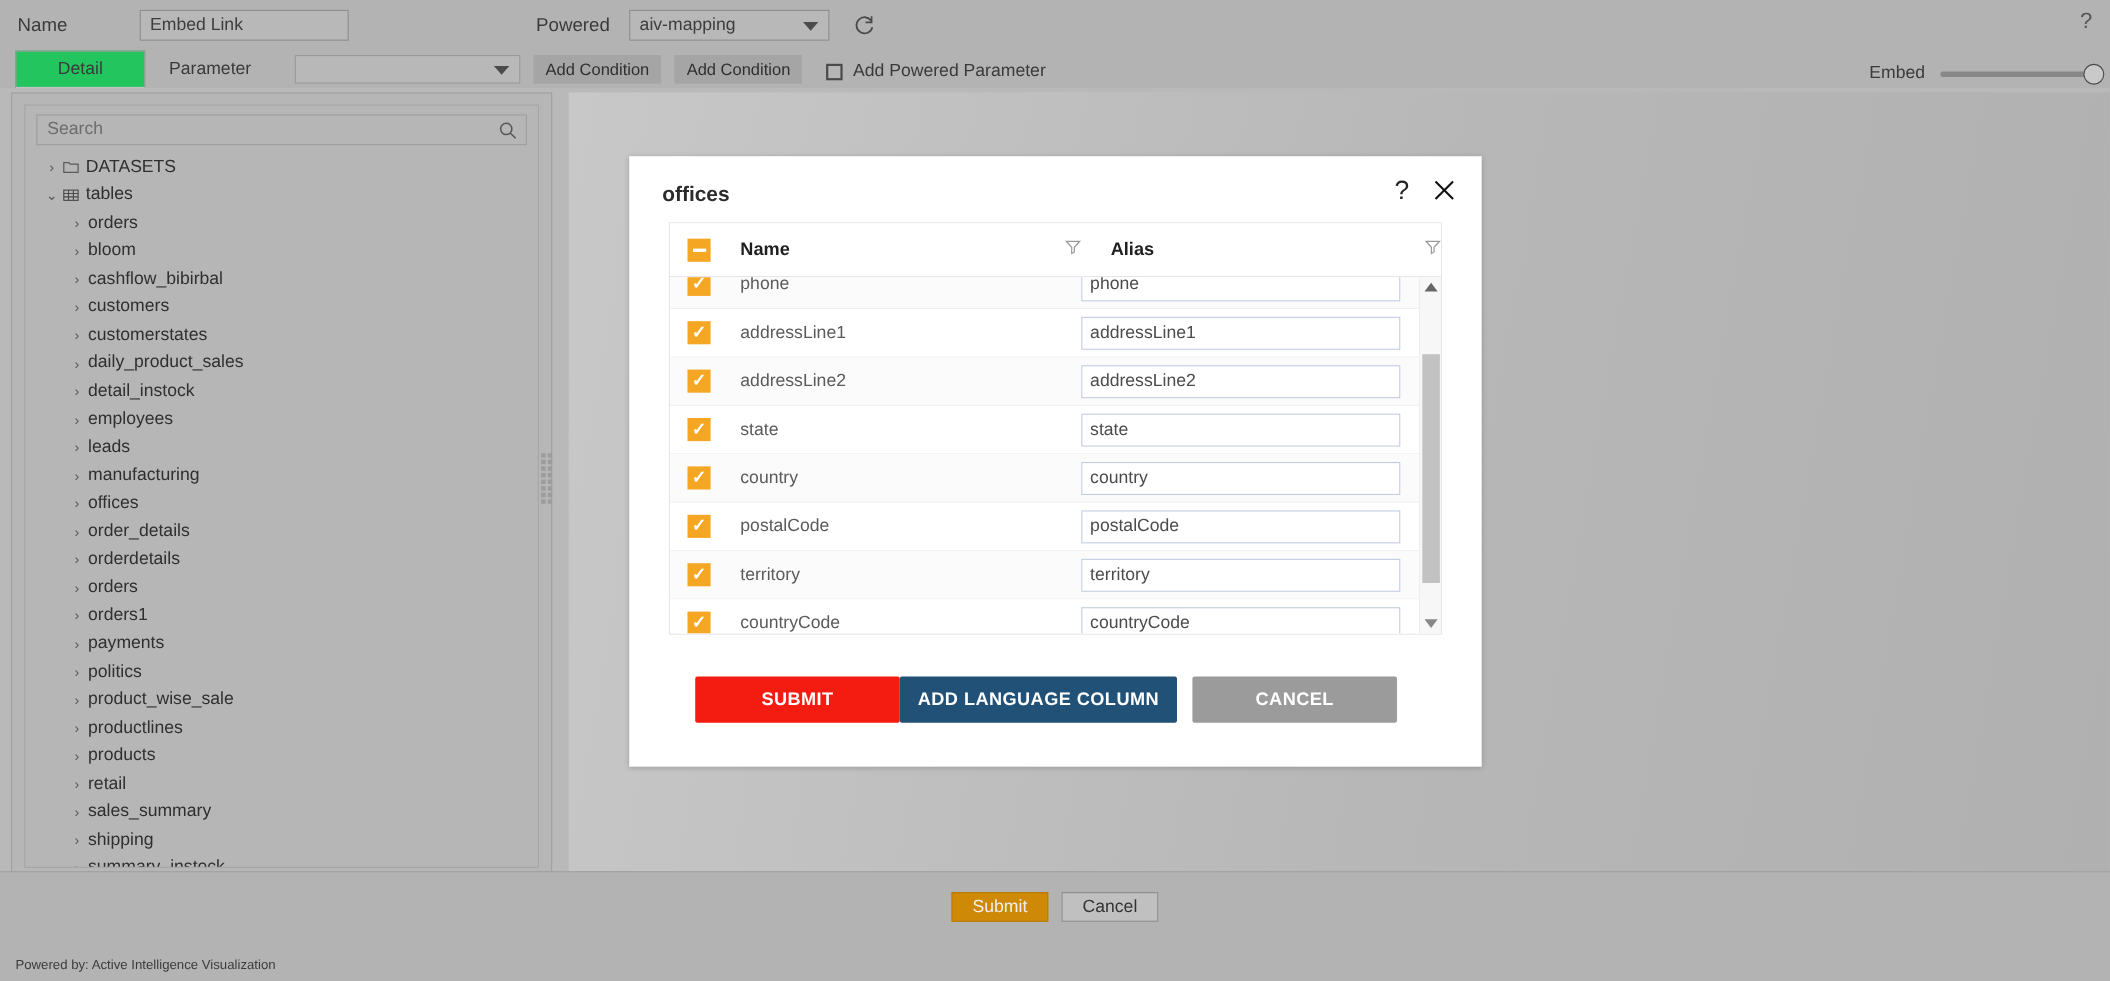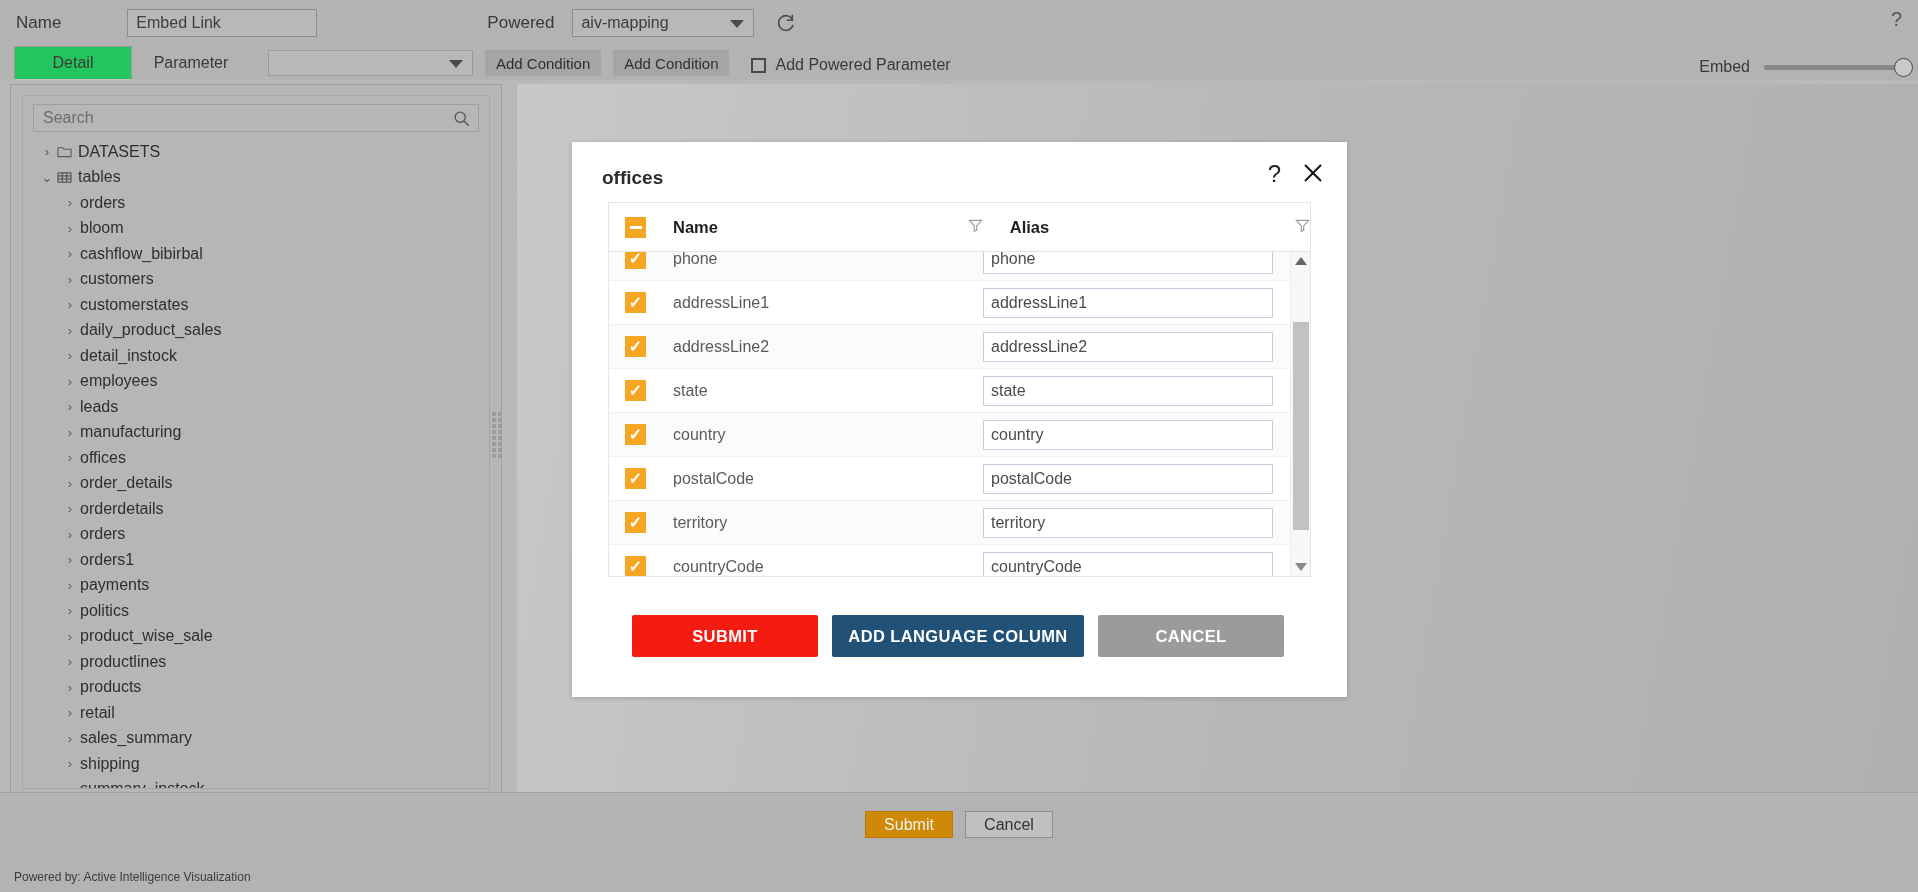--- a/index.html
+++ b/index.html
@@ -353,21 +353,21 @@
   .mb {
     height: 42px;
     border: none;
     color: #fff; font-size: 16.5px; font-weight: bold;
     letter-spacing: .4px;
     font-family: "Liberation Sans", sans-serif;
     cursor: pointer;
     border-radius: 2px;
   }
   .mb-submit { width: 186px; background: #f41c10; }
-  .mb-lang   { width: 252px; background: #215176; margin-left: 14px; }
+  .mb-lang   { width: 252px; background: #215176; }
   .mb-cancel { width: 186px; background: #9b9b9b; margin-left: 14px; }
 </style>
 </head>
 <body>
 
 <div id="app">
 
   <div class="topbar">
     <span class="lbl name-label">Name</span>
     <input class="name-input" value="Embed Link" style="">

